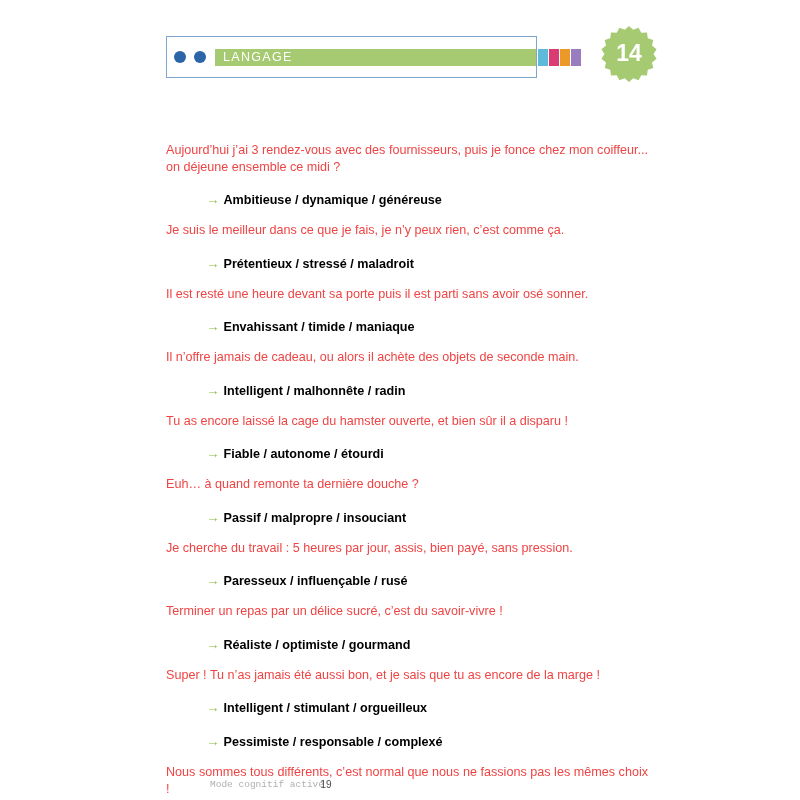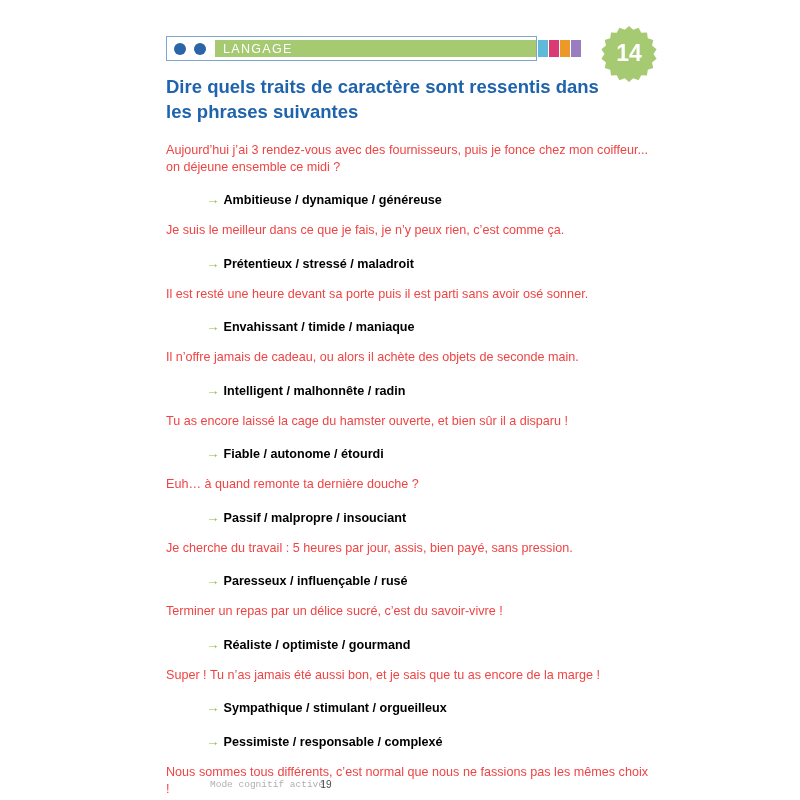--- a/index.html
+++ b/index.html
@@ -23,21 +23,21 @@
     height: 800px;
     background: #ffffff;
   }
 
   
   .header-bar {
     position: absolute;
     left: 166px;
     top: 36px;
     width: 371px;
-    height: 25px;
+    height: 42px;
     border: 1px solid #7ea7d0;
     background: #ffffff;
     box-sizing: border-box;
     display: flex;
     align-items: center;
   }
   .dot {
     width: 12px;
     height: 12px;
     border-radius: 50%;
@@ -191,24 +191,20 @@
     </span>
   </div>
 
   <div class="badge">
     <svg width="56" height="56" viewBox="0 0 56 56" aria-hidden="true">
       <polygon id="burst" fill="#a6ca72" points="28.00,0.00 32.25,3.87 37.58,1.69 40.25,6.78 46.00,6.55 46.77,12.25 52.25,14.00 51.02,19.62 55.57,23.14 52.50,28.00 55.57,32.86 51.02,36.38 52.25,42.00 46.77,43.75 46.00,49.45 40.25,49.22 37.58,54.31 32.25,52.13 28.00,56.00 23.75,52.13 18.42,54.31 15.75,49.22 10.00,49.45 9.23,43.75 3.75,42.00 4.98,36.38 0.43,32.86 3.50,28.00 0.43,23.14 4.98,19.62 3.75,14.00 9.23,12.25 10.00,6.55 15.75,6.78 18.42,1.69 23.75,3.87"></polygon>
     </svg>
     <div class="badge-num">14</div>
   </div>
 
-  <div class="title">
-    <div>Dire quels traits de caractère sont ressentis dans</div>
-    <div>les phrases suivantes</div>
-  </div>
 
   <div class="items" id="items">
       <div class="item">
         <div class="prompt">Aujourd’hui j’ai 3 rendez-vous avec des fournisseurs, puis je fonce chez mon coiffeur... on déjeune ensemble ce midi ?</div>
         <div class="answer"><span class="arrow" style="color: rgb(140, 191, 63);">→</span><span>Ambitieuse / dynamique / généreuse</span></div>
       </div>
       <div class="item">
         <div class="prompt">Je suis le meilleur dans ce que je fais, je n’y peux rien, c’est comme ça.</div>
         <div class="answer"><span class="arrow" style="color: rgb(140, 191, 63);">→</span><span>Prétentieux / stressé / maladroit</span></div>
       </div>
@@ -231,21 +227,21 @@
       <div class="item">
         <div class="prompt">Je cherche du travail : 5 heures par jour, assis, bien payé, sans pression.</div>
         <div class="answer"><span class="arrow" style="color: rgb(140, 191, 63);">→</span><span>Paresseux / influençable / rusé</span></div>
       </div>
       <div class="item">
         <div class="prompt">Terminer un repas par un délice sucré, c’est du savoir-vivre !</div>
         <div class="answer"><span class="arrow" style="color: rgb(140, 191, 63);">→</span><span>Réaliste / optimiste / gourmand</span></div>
       </div>
       <div class="item">
         <div class="prompt">Super ! Tu n’as jamais été aussi bon, et je sais que tu as encore de la marge !</div>
-        <div class="answer"><span class="arrow" style="color: rgb(140, 191, 63);">→</span><span>Sympathique / stimulant / orgueilleux</span></div>
+        <div class="answer"><span class="arrow" style="color: rgb(140, 191, 63);">→</span><span>Intelligent / stimulant / orgueilleux</span></div>
       </div>
       <div class="item">
         <div class="answer"><span class="arrow" style="color: rgb(140, 191, 63);">→</span><span>Pessimiste / responsable / complexé</span></div>
       </div>
       <div class="item">
         <div class="prompt">Nous sommes tous différents, c’est normal que nous ne fassions pas les mêmes choix !</div>
         <div class="answer"><span class="arrow" style="color: rgb(140, 191, 63);">→</span><span>Insouciant / prudent / tolérant</span></div>
       </div>
     </div>
 

